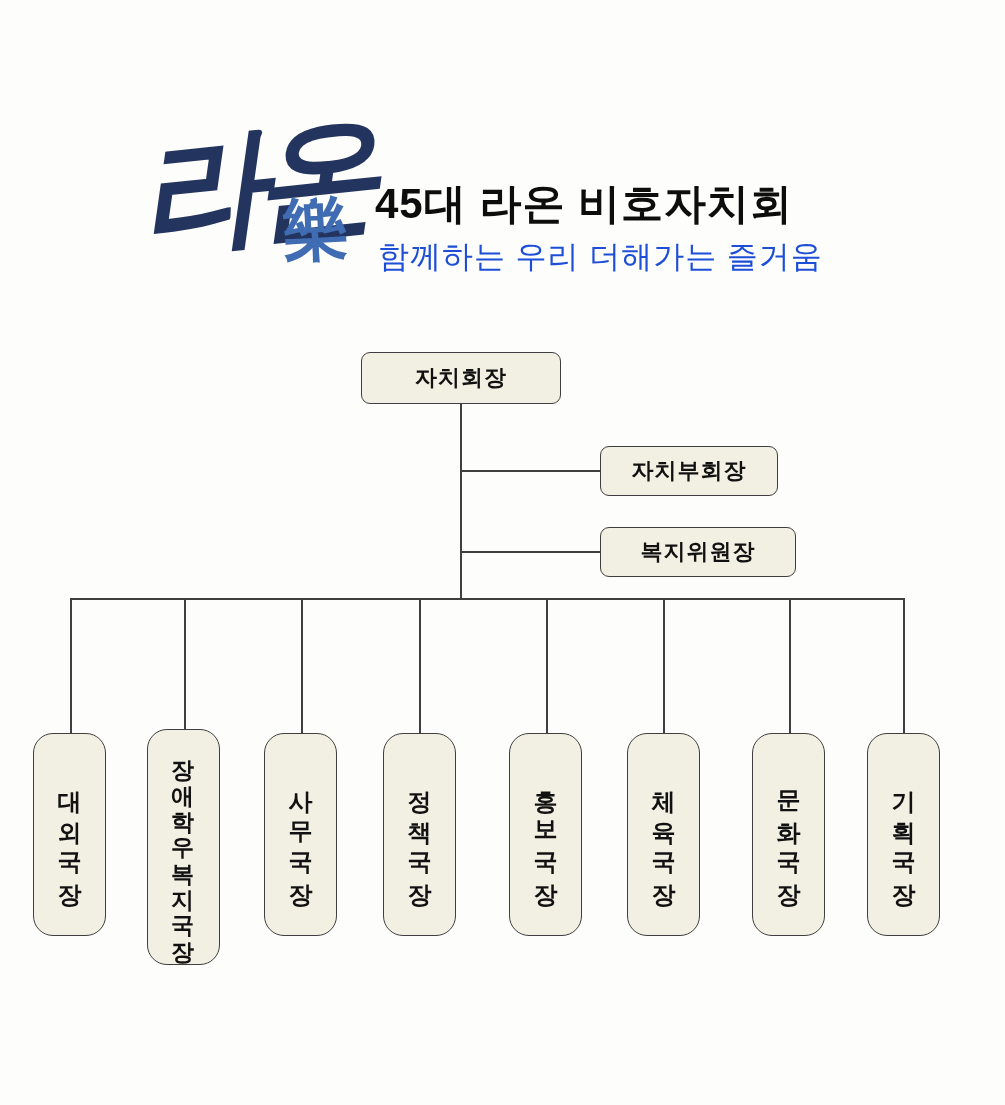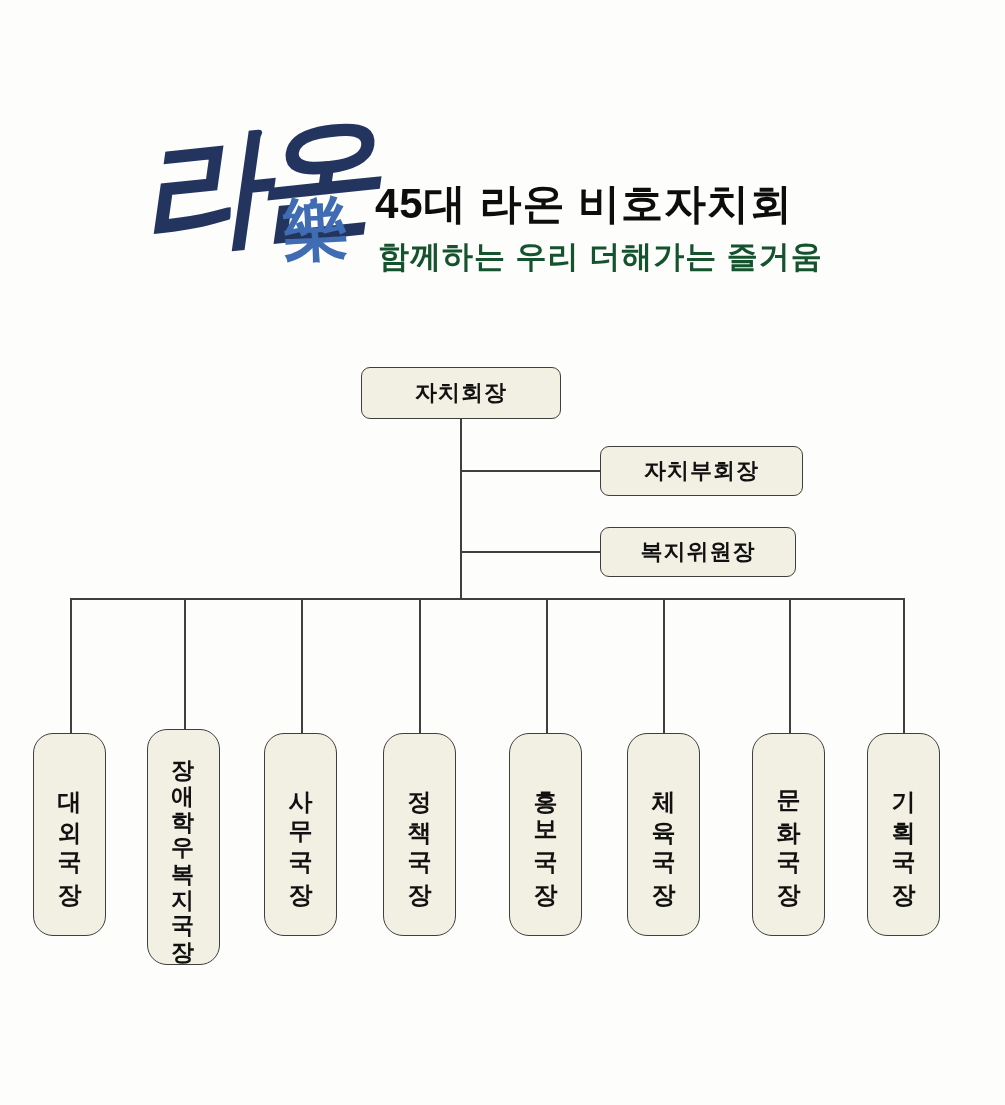--- a/index.html
+++ b/index.html
@@ -49,44 +49,44 @@
     font-weight: 900;
     color: #0d0d0d;
     letter-spacing: 1px;
     white-space: nowrap;
   }
   .sub-title {
     position: absolute;
     left: 378px;
     top: 236px;
     font-size: 31px;
-    font-weight: 700;
-    color: #14532d;
+    font-weight: 400;
+    color: #1d4ed8;
     letter-spacing: 1px;
     white-space: nowrap;
   }
 
   
   .node {
     position: absolute;
     background: #f2efe3;
     border: 1.5px solid #3f3f3f;
     display: flex;
     align-items: center;
     justify-content: center;
     color: #111111;
   }
   .node-h {
     border-radius: 9px;
     font-size: 22px;
     font-weight: 600;
     letter-spacing: 1px;
   }
-  .node-president   { left: 361px; top: 352px; width: 200px; height: 52px; margin-top: 15px; }
-  .node-vice        { left: 600px; top: 446px; width: 203px; height: 50px; }
+  .node-president   { left: 361px; top: 352px; width: 200px; height: 52px; }
+  .node-vice        { left: 600px; top: 446px; width: 178px; height: 50px; }
   .node-welfare     { left: 600px; top: 527px; width: 196px; height: 50px; }
 
   .node-v {
     border-radius: 20px;
     width: 73px;
     top: 733px;
     height: 203px;
   }
   .node-v .vtext {
     writing-mode: vertical-rl;

